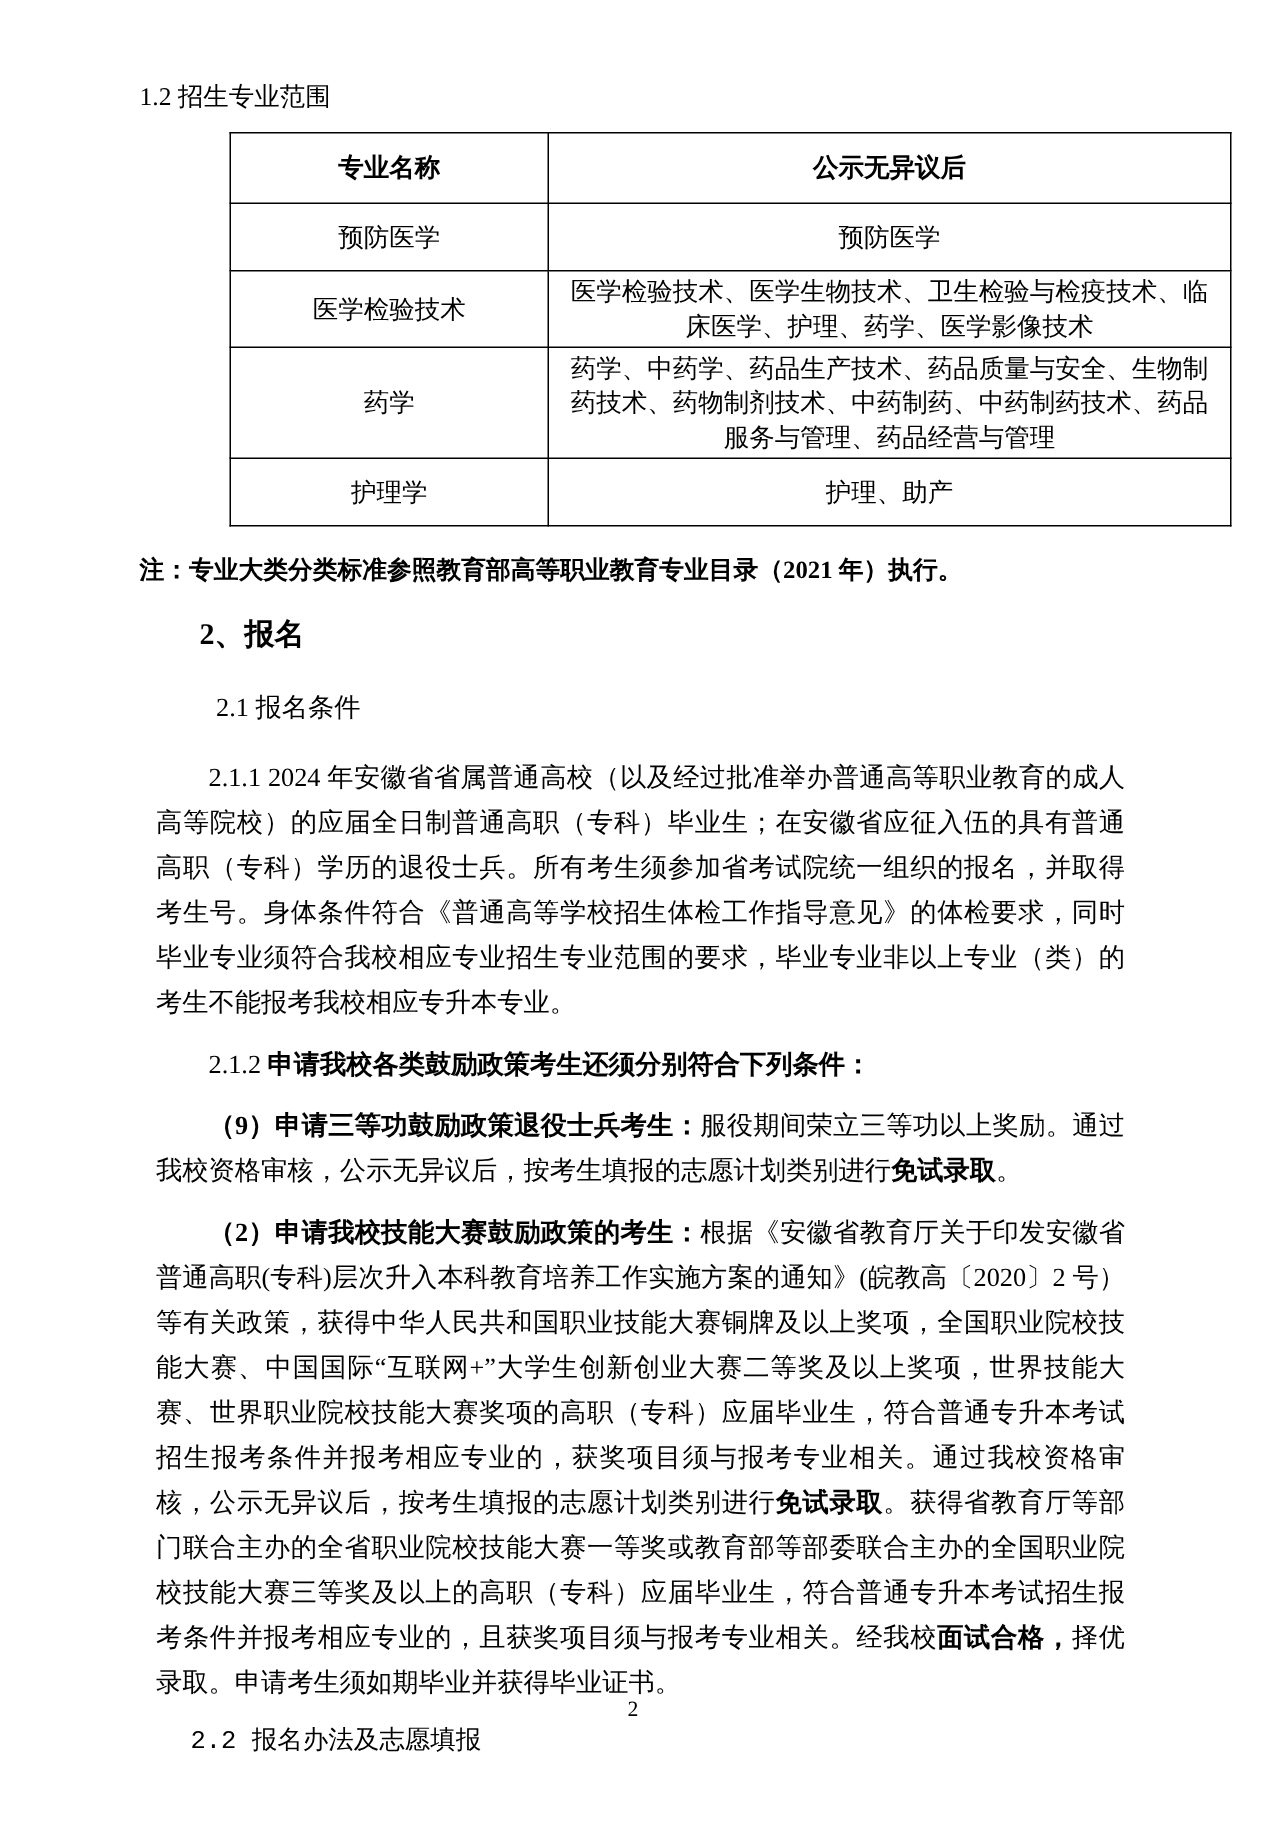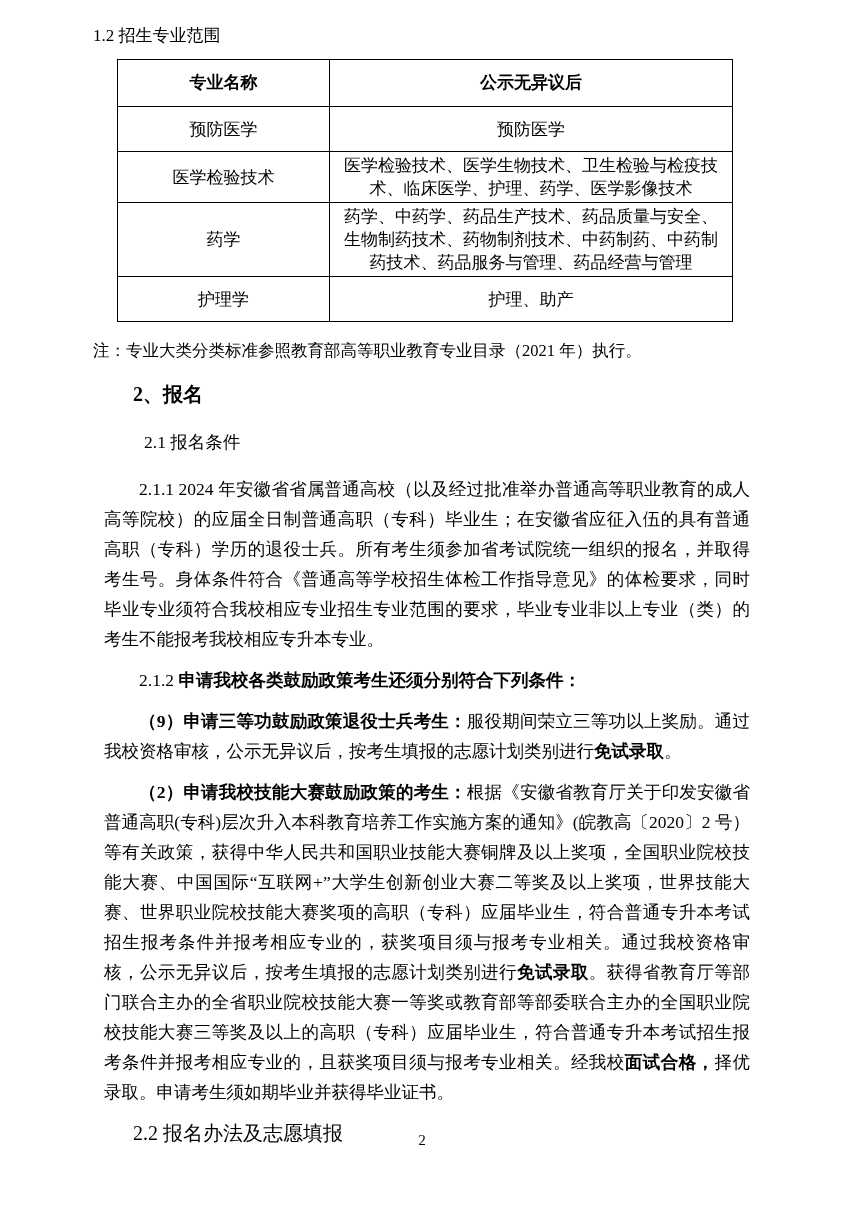--- a/index.html
+++ b/index.html
@@ -11,33 +11,33 @@
     position: relative;
     width: 844px;
     height: 1222px;
     background: #ffffff;
     color: #000000;
     font-family: "Liberation Serif", "DejaVu Serif", serif;
     overflow: hidden;
     box-sizing: border-box;
   }
   .content {
-    padding: 23px 83px 0 93px;
+    padding: 52px 83px 0 93px;
   }
   .sec12-heading {
     font-size: 17px;
     line-height: 26px;
     margin: 0 0 10px 0;
     font-weight: normal;
   }
   table.majors {
     border-collapse: collapse;
     table-layout: fixed;
-    width: 616px;
-    margin-left: 24px;
+    width: 668px;
+    margin-left: 60px;
   }
   table.majors col.c1 { width: 212px; }
   table.majors th,
   table.majors td {
     border: 1px solid #000000;
     text-align: center;
     vertical-align: middle;
     font-size: 17px;
   }
   table.majors th {
@@ -45,21 +45,21 @@
     height: 44px;
     line-height: 26px;
     padding: 1px 10px;
   }
   table.majors td {
     line-height: 23px;
     padding: 2px 12px;
     height: 40px;
   }
   .note {
-    font-weight: normal;
+    font-weight: bold;
     font-size: 16.5px;
     line-height: 26px;
     margin: 16px 0 0 0;
   }
   .h2-heading {
     font-weight: bold;
     font-size: 20px;
     line-height: 32px;
     text-indent: 2em;
     margin: 14px 0 0 0;
@@ -72,25 +72,26 @@
     font-weight: normal;
   }
   .para {
     font-size: 17.5px;
     line-height: 30px;
     text-align: justify;
     text-indent: 2em;
     margin: 11px;
   }
   .h22-heading {
-    font-size: 20px;
+    font-size: 17px;
     line-height: 30px;
     text-indent: 2em;
     margin: 4px 0 0 0;
     font-weight: normal;
+    font-family: Liberation Mono, monospace;
   }
   .b { font-weight: bold; }
   .page-number {
     position: absolute;
     left: 0;
     right: 0;
     bottom: 74px;
     text-align: center;
     font-size: 14.5px;
     line-height: 16px;

